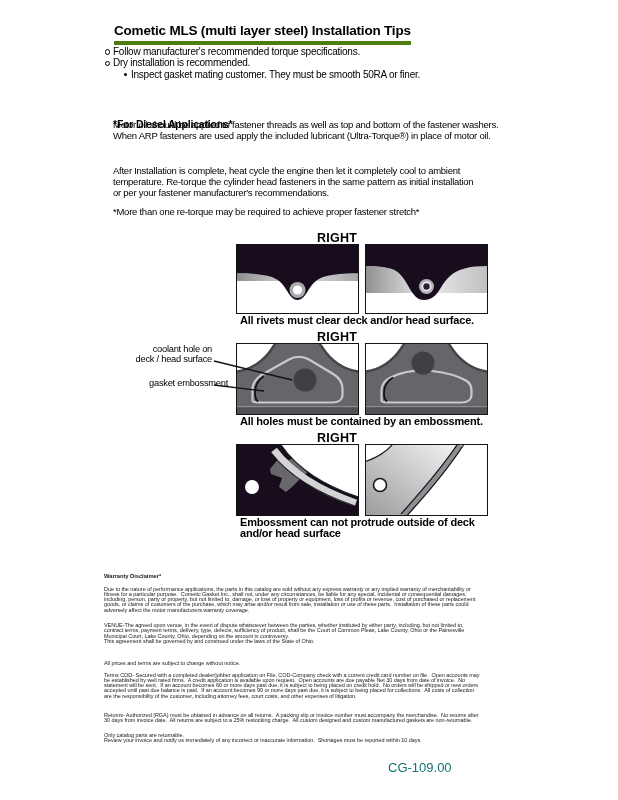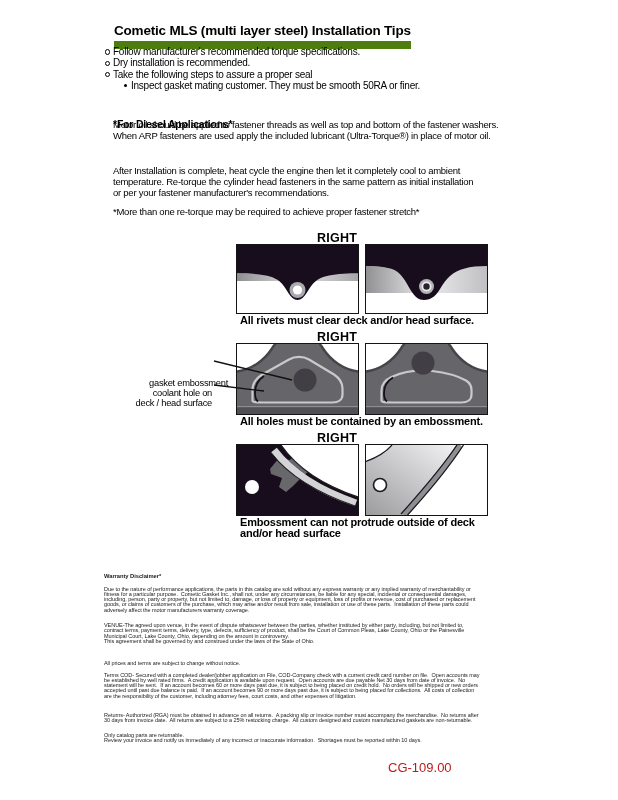--- a/index.html
+++ b/index.html
@@ -5,21 +5,21 @@
   html,body{margin:0;padding:0;background:#e8e8e8;}
   .page{
     position:relative;width:618px;height:800px;background:var(--paper,#fff);
     margin:0 auto;overflow:hidden;
     font-family:"Liberation Sans","DejaVu Sans",sans-serif;color:#000;
   }
   .abs{position:absolute;}
   
   .doc-title{
     left:114px;top:23px;font-size:13.5px;font-weight:bold;letter-spacing:-0.2px;
-    border-bottom:8px solid #4d7c0f;padding-bottom:3px;white-space:nowrap;
+    border-bottom:4px solid #4d7c0f;padding-bottom:3px;white-space:nowrap;
   }
   .tips{left:113px;top:46px;font-size:10px;letter-spacing:-0.25px;line-height:11.4px;width:470px;}
   .tip-line{position:relative;padding-left:0;}
   .tip-line .ring{
     position:absolute;left:-8px;top:3.2px;width:3.4px;height:3.4px;border:0.9px solid #000;border-radius:50%;
   }
   .sub-line{position:relative;margin-left:18px;}
   .sub-line .dot{
     position:absolute;left:-7px;top:3.9px;width:3.2px;height:3.2px;background:#000;border-radius:50%;
   }
@@ -38,46 +38,45 @@
   .dlabel.wrong{left:129px;margin-top:20px;}
   svg.diag{position:absolute;top:13px;border:1.5px solid #141414;background:#fff;display:block;}
   svg.diag.left{left:0;}
   svg.diag.rightbox{left:129px;}
   .caption{position:absolute;left:4px;font-size:11px;font-weight:bold;letter-spacing:-0.2px;line-height:10.5px;white-space:pre-wrap;width:290px;}
   .row1 .caption{top:84px;}
   .row2 .caption{top:86px;}
   .row3 .caption{top:86px;}
   
   .callout{position:absolute;font-size:9.3px;letter-spacing:-0.25px;line-height:10.2px;text-align:right;}
-  .co-hole{left:0;top:344px;width:212px;white-space:pre-wrap;margin-top:44px;}
+  .co-hole{left:0;top:344px;width:212px;white-space:pre-wrap;}
   .co-emboss{left:0;top:378px;width:212px;padding-left:16px;}
   .leaders{position:absolute;left:0;top:0;pointer-events:none;}
   
   .disclaimer{left:104px;top:574px;width:424px;font-size:5.5px;letter-spacing:-0.05px;line-height:5.33px;color:#222;}
   .disc-head{position:absolute;top:0;left:0;font-weight:bold;font-size:5.8px;}
   .disc-p{position:absolute;left:0;white-space:pre-wrap;width:424px;}
   .dp0{top:12.5px;} .dp1{top:49px;} .dp2{top:86.5px;} .dp3{top:98.5px;} .dp4{top:139px;} .dp5{top:158.5px;}
-  .page-code{left:388px;top:760px;font-size:13px;color:#b91c1c;}
+  .page-code{left:388px;top:760px;font-size:13px;color:#0f766e;}
   
   .inkfill{fill:var(--ink,#170d1d);}
   .gasketfill{fill:var(--gasket_gray,#666569);}
   .holefill{fill:var(--hole_dark,#413f45);}
   .embossline{stroke:var(--emboss_light,#c9c9cb);}
 </style>
 </head>
 <body>
 
 <div class="page">
 
   <div class="abs doc-title">Cometic MLS (multi layer steel) Installation Tips</div>
 
   <div class="abs tips">
     <div class="tip-line"><span class="ring"></span><span>Follow manufacturer's recommended torque specifications.</span></div>
     <div class="tip-line"><span class="ring"></span><span>Dry installation is recommended.</span></div>
-    <div class="tip-line"><span class="ring"></span><span>Take the following steps to assure a proper seal</span></div>
     <div class="sub-line"><span class="dot"></span><span>Inspect gasket mating customer.  They must be smooth 50RA or finer.</span></div>
   </div>
 
   <div class="abs sec-heading">*For Diesel Applications*</div>
   <div class="abs para p1">Motor oil should be applied to fastener threads as well as top and bottom of the fastener washers.
 When ARP fasteners are used apply the included lubricant (Ultra-Torque®) in place of motor oil.</div>
   <div class="abs para p2">After Installation is complete, heat cycle the engine then let it completely cool to ambient
 temperature. Re-torque the cylinder head fasteners in the same pattern as initial installation
 or per your fastener manufacturer's recommendations.</div>
   <div class="abs para note">*More than one re-torque may be required to achieve proper fastener stretch*</div>

